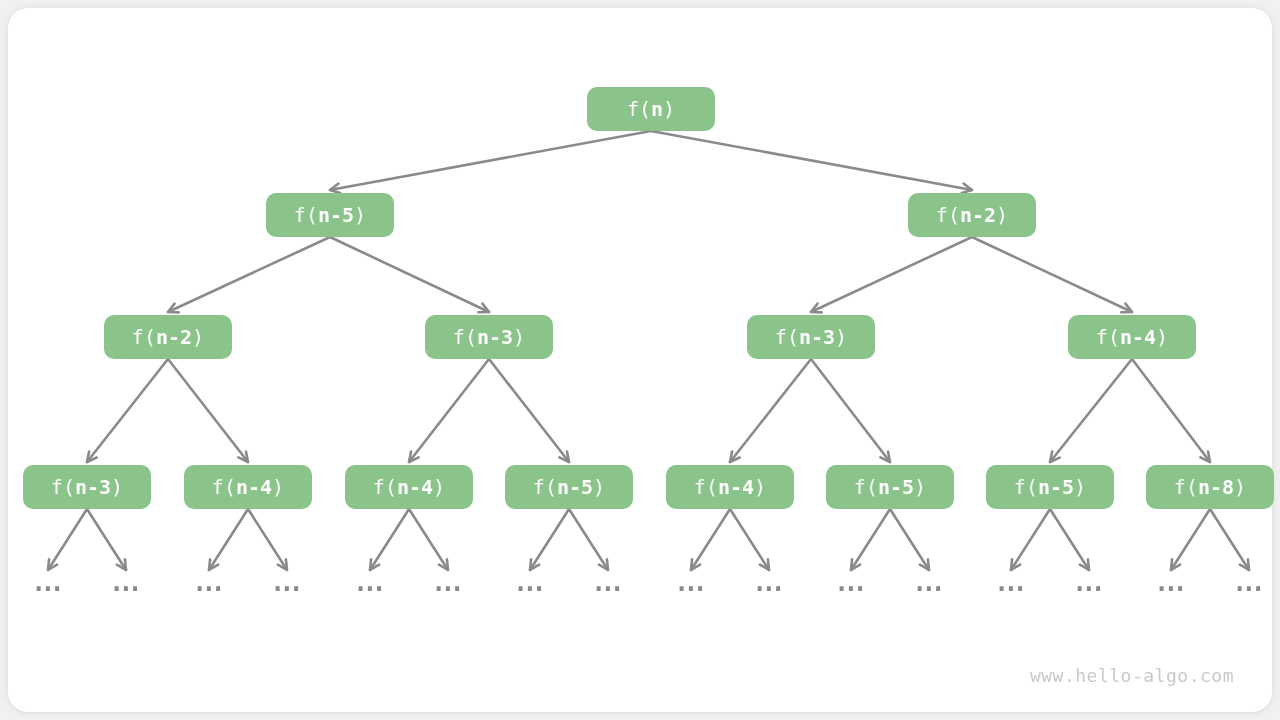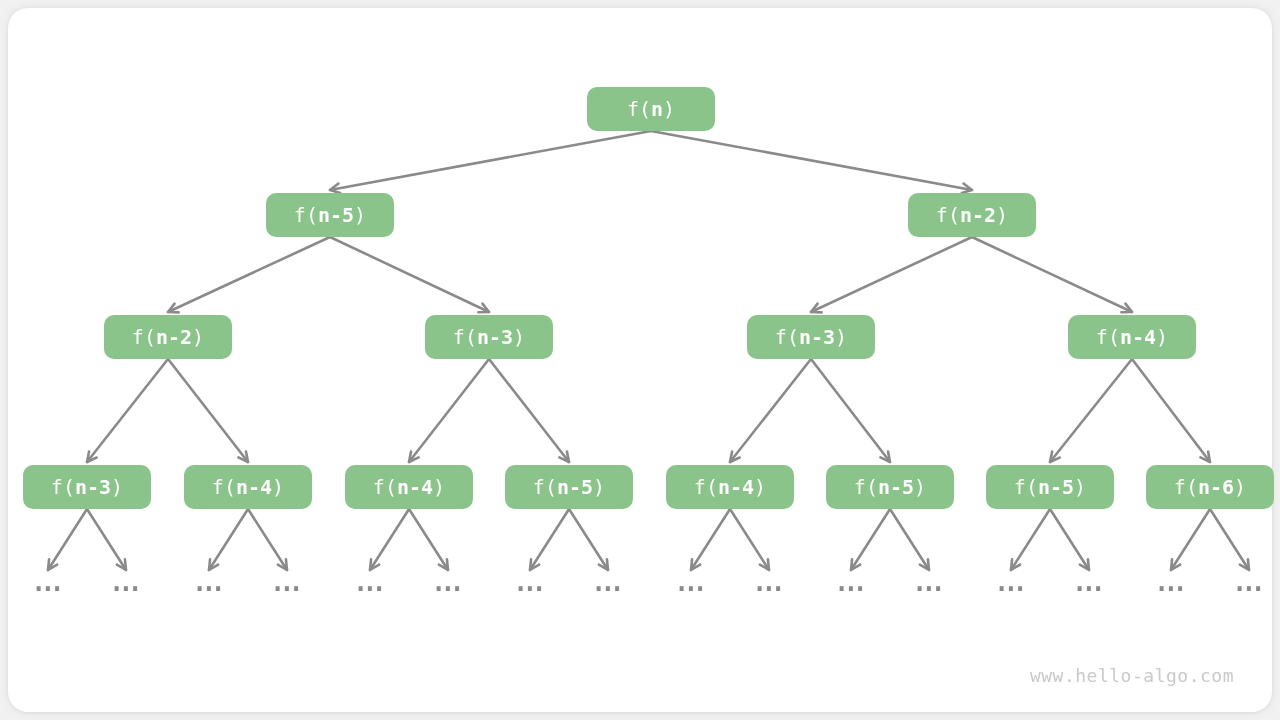--- a/index.html
+++ b/index.html
@@ -102,21 +102,21 @@
         <div class="node" style="left: 417px; top: 307px;"><span class="pre">f(</span><span class="arg">n-3</span><span class="post">)</span></div>
         <div class="node" style="left: 739px; top: 307px;"><span class="pre">f(</span><span class="arg">n-3</span><span class="post">)</span></div>
         <div class="node" style="left: 1060px; top: 307px;"><span class="pre">f(</span><span class="arg">n-4</span><span class="post">)</span></div>
         <div class="node" style="left: 15px; top: 457px;"><span class="pre">f(</span><span class="arg">n-3</span><span class="post">)</span></div>
         <div class="node" style="left: 176px; top: 457px;"><span class="pre">f(</span><span class="arg">n-4</span><span class="post">)</span></div>
         <div class="node" style="left: 337px; top: 457px;"><span class="pre">f(</span><span class="arg">n-4</span><span class="post">)</span></div>
         <div class="node" style="left: 497px; top: 457px;"><span class="pre">f(</span><span class="arg">n-5</span><span class="post">)</span></div>
         <div class="node" style="left: 658px; top: 457px;"><span class="pre">f(</span><span class="arg">n-4</span><span class="post">)</span></div>
         <div class="node" style="left: 818px; top: 457px;"><span class="pre">f(</span><span class="arg">n-5</span><span class="post">)</span></div>
         <div class="node" style="left: 978px; top: 457px;"><span class="pre">f(</span><span class="arg">n-5</span><span class="post">)</span></div>
-        <div class="node" style="left: 1138px; top: 457px;"><span class="pre">f(</span><span class="arg">n-6</span><span class="post">)</span></div>
+        <div class="node" style="left: 1138px; top: 457px;"><span class="pre">f(</span><span class="arg">n-8</span><span class="post">)</span></div>
       </div>
     <div id="leaves">
         <div class="dots" style="left: 21px; top: 567px;">...</div>
         <div class="dots" style="left: 99px; top: 567px;">...</div>
         <div class="dots" style="left: 182px; top: 567px;">...</div>
         <div class="dots" style="left: 260px; top: 567px;">...</div>
         <div class="dots" style="left: 343px; top: 567px;">...</div>
         <div class="dots" style="left: 421px; top: 567px;">...</div>
         <div class="dots" style="left: 503px; top: 567px;">...</div>
         <div class="dots" style="left: 581px; top: 567px;">...</div>

